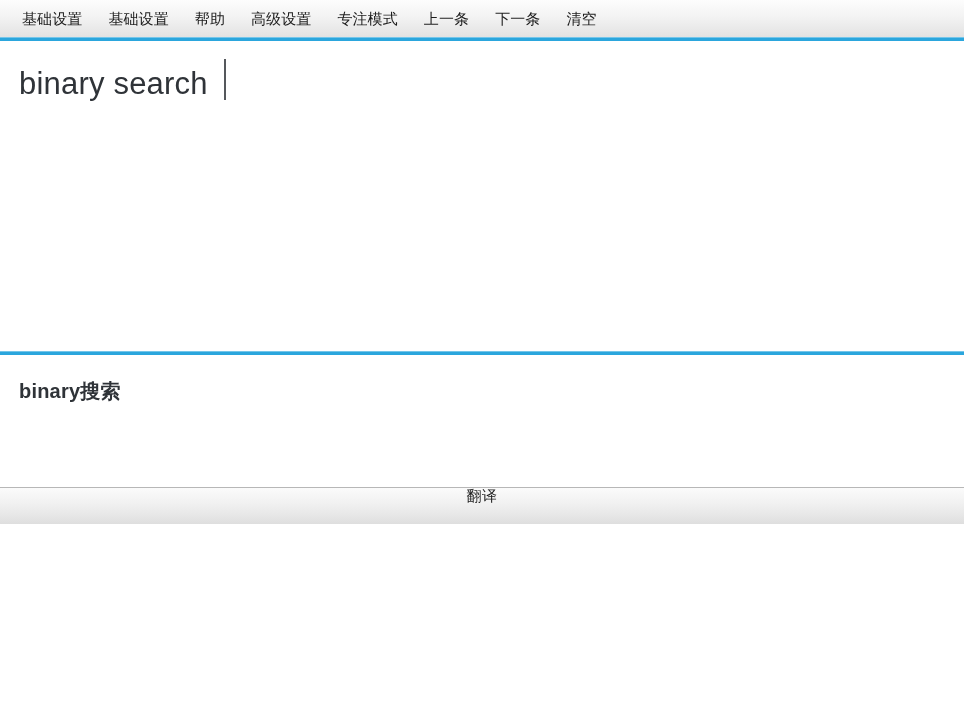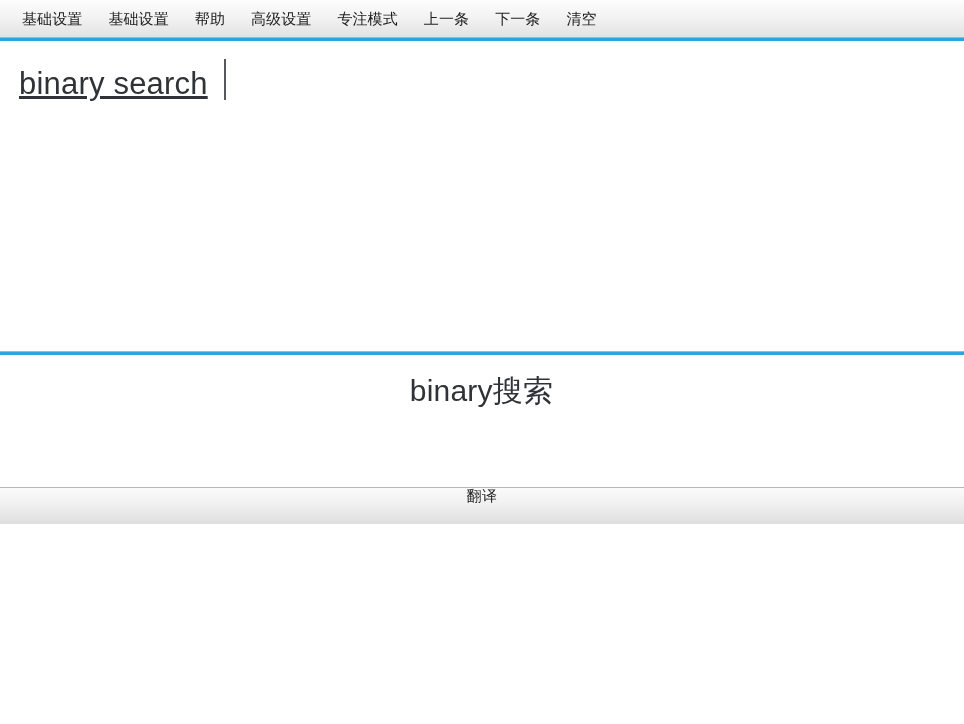--- a/index.html
+++ b/index.html
@@ -71,21 +71,20 @@
     align-items: baseline;
     height: 44px;
   }
   .source-text {
     font-size: 31px;
     font-weight: 400;
     color: #2f3338;
     line-height: 40px;
     white-space: pre;
     letter-spacing: 0.2px;
-    text-decoration: underline;
   }
   .caret {
     display: inline-block;
     width: 2px;
     height: 41px;
     margin-left: 16px;
     background: #55585c;
     position: relative;
     top: 6px;
   }
@@ -93,27 +92,26 @@
   
   .result-pane {
     position: relative;
     flex: 1 1 auto;
     background: #ffffff;
     box-sizing: border-box;
     padding: 16px 20px 0 19px;
     overflow: hidden;
   }
   .result-text {
-    font-size: 30px;
-    font-weight: 400;
+    font-size: 20px;
+    font-weight: 700;
     color: #2f3338;
     line-height: 40px;
     white-space: pre-wrap;
     letter-spacing: 0.2px;
-    text-align: center;
   }
 
   
   .translate-bar {
     flex: 0 0 37px;
     height: 37px;
     box-sizing: border-box;
     border-top: 1px solid #b7b7b7;
     background: linear-gradient(to bottom, #fbfbfb 0%, #f1f1f1 42%, #e8e8e8 72%, #dedede 100%);
     display: flex;

